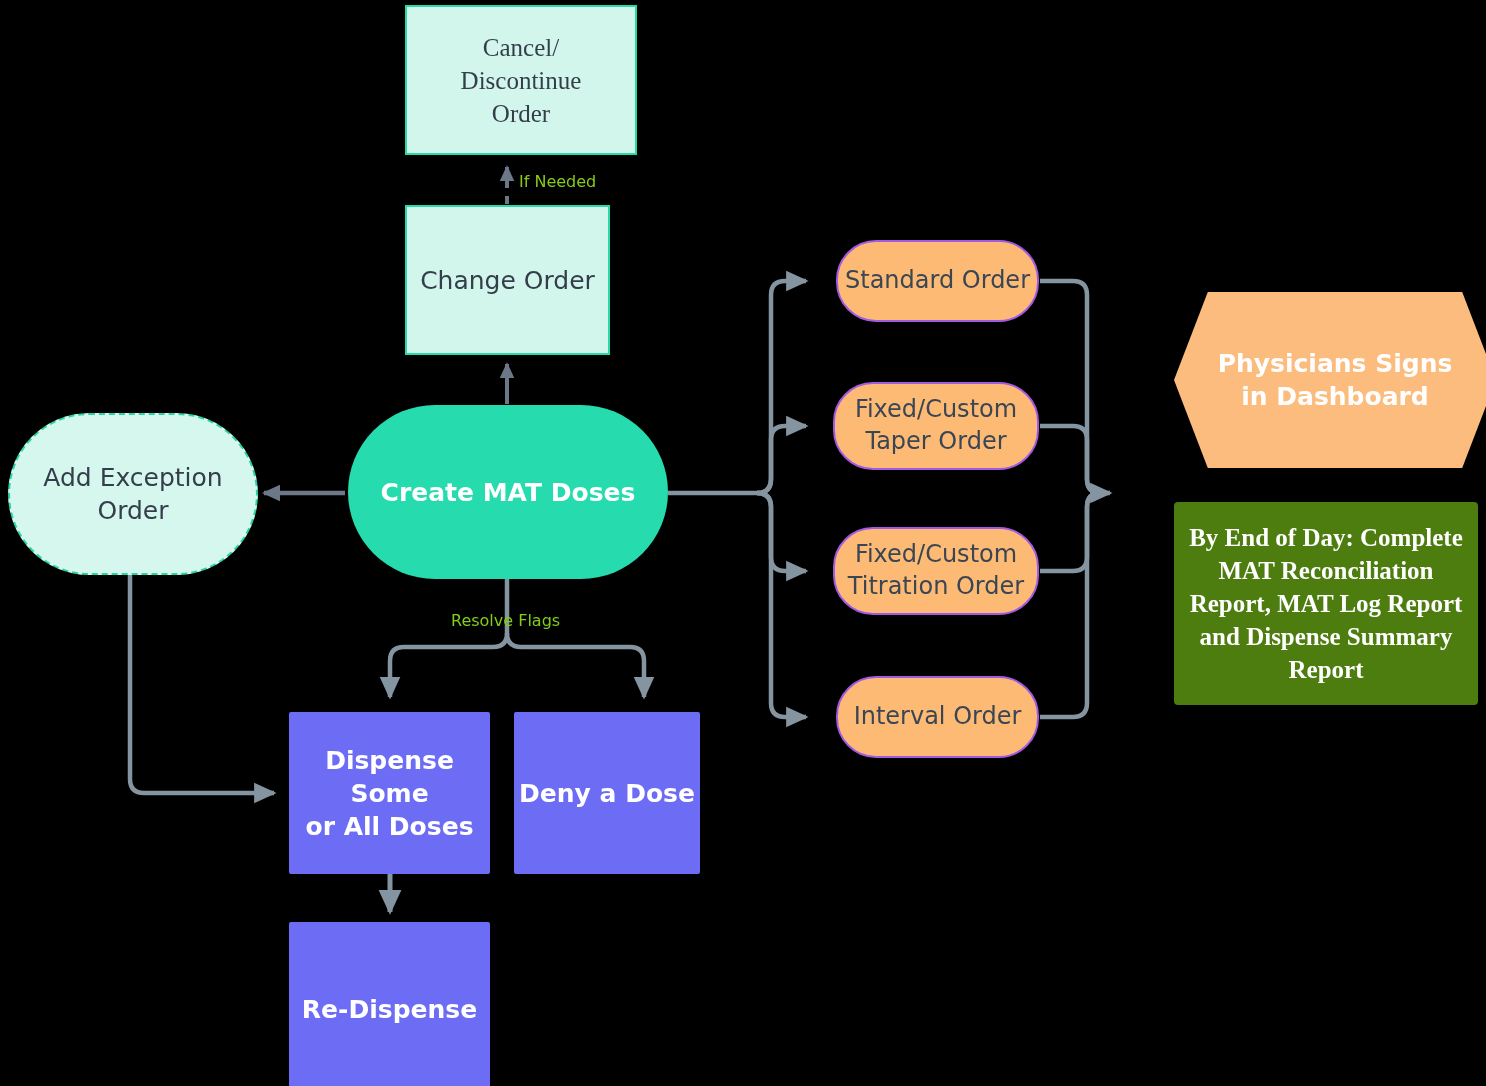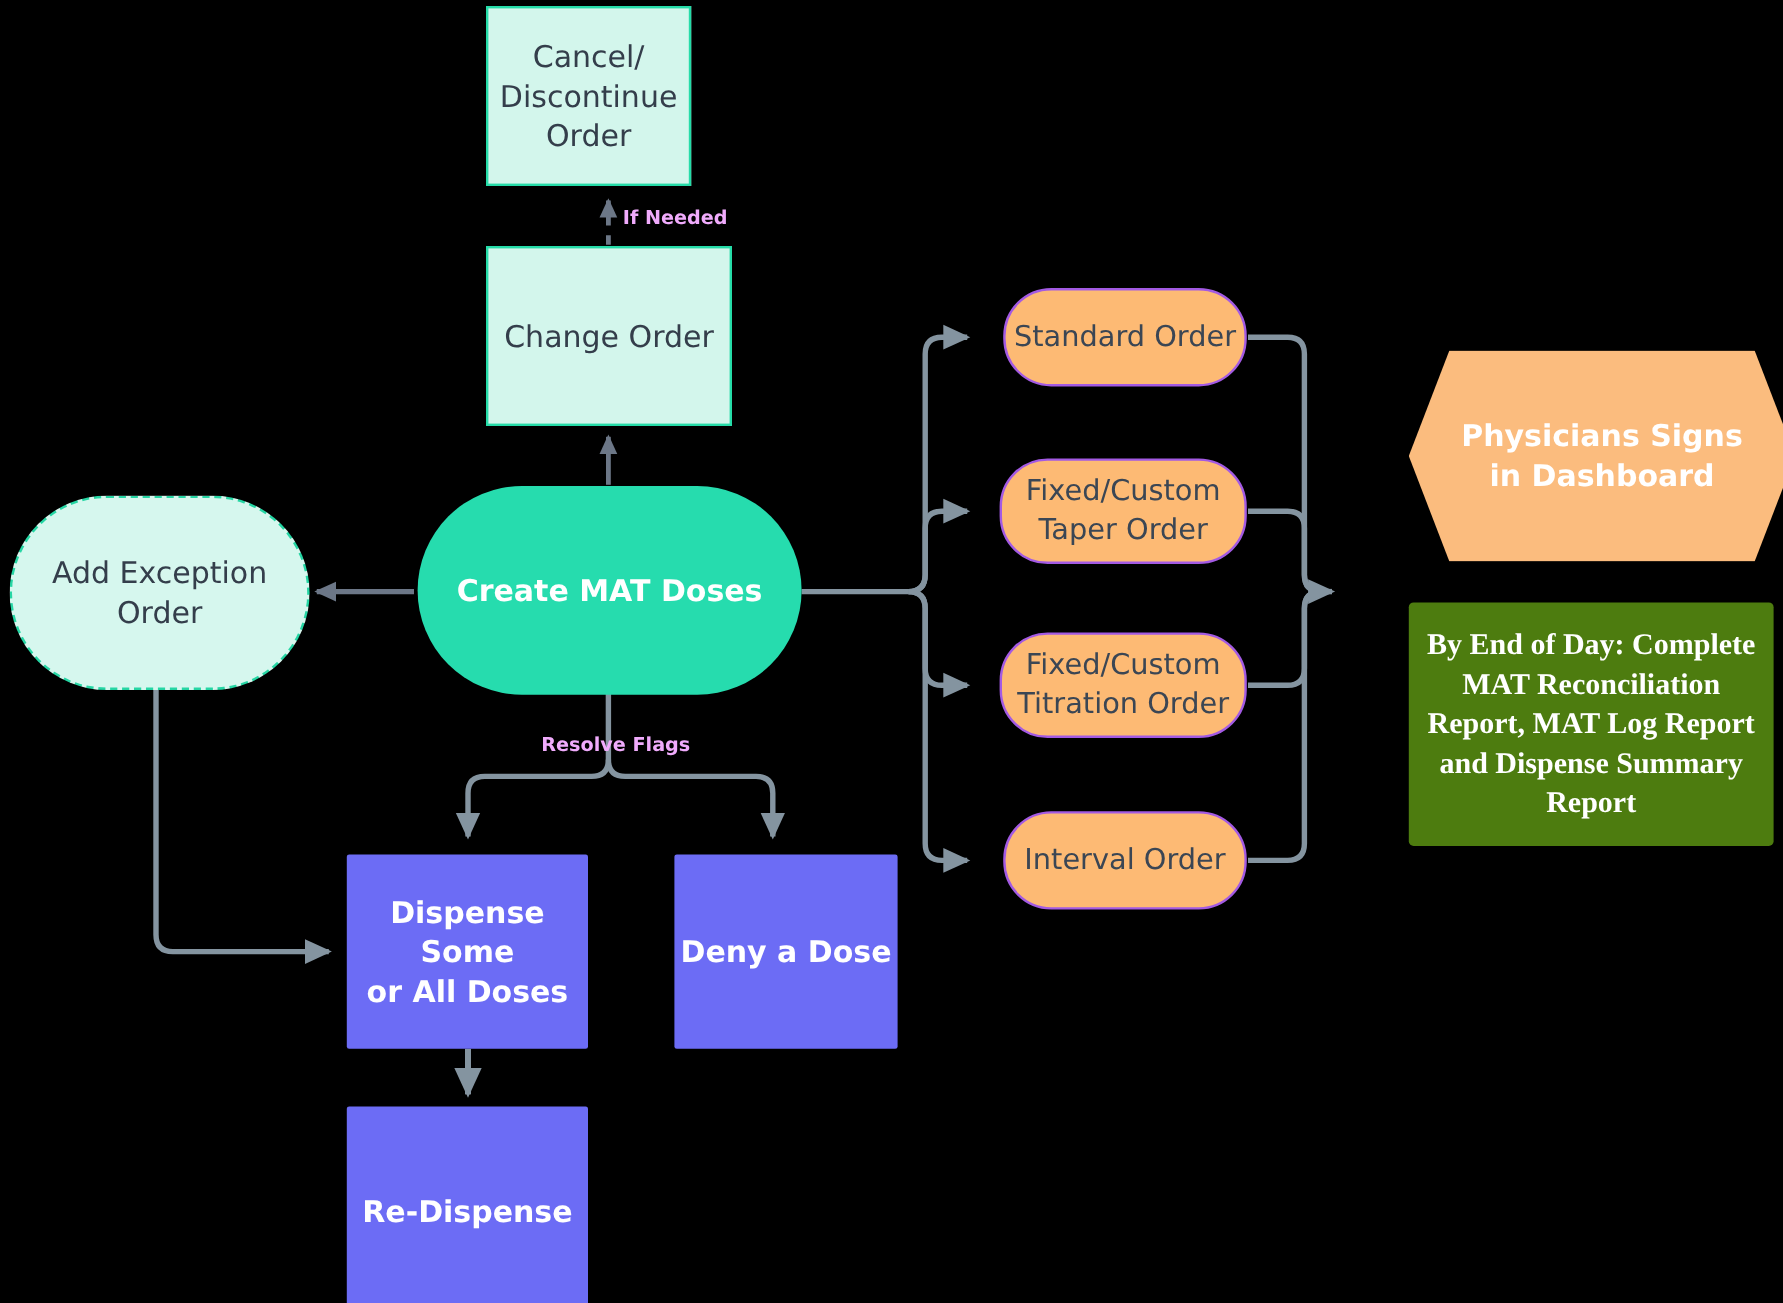--- a/index.html
+++ b/index.html
@@ -91,23 +91,23 @@
     background: #FBBC7E;
     color: #FFFFFF;
     font-size: 25px;
     font-weight: 700;
     clip-path: polygon(10.5% 0%, 89.5% 0%, 100% 50%, 89.5% 100%, 10.5% 100%, 0% 50%);
   }
 
   
   .edge-label {
     position: absolute;
-    color: #f0abfc;
+    color: #84cc16;
     font-size: 16px;
-    font-weight: 700;
+    font-weight: 400;
     white-space: nowrap;
   }
 </style>
 </head>
 <body>
 
 <div id="canvas">
 
   <svg id="edges" viewBox="0 0 1486 1086" xmlns="http://www.w3.org/2000/svg">
     <defs>
@@ -149,21 +149,21 @@
       <path d="M 130 574 L 130 779 Q 130 793 144 793 L 274 793" marker-end="url(#ah)"></path>
 
       <path d="M 390 874 L 390 912" stroke="#8494A0" stroke-width="5" marker-end="url(#ah)"></path>
     </g>
   </svg>
 
   <div class="edge-label" style="left:519px; top:172px;">If Needed</div>
 
   <div class="edge-label" style="left:451px; top:611px;">Resolve Flags</div>
 
-  <div class="node n-mint-rect" style="left:405px; top:5px; width:171px; height:150px;">
+  <div class="node n-mint-rect" style="left:405px; top:5px; width:232px; height:150px;font-family:Liberation Serif, serif;">
     <span>Cancel/
 Discontinue
 Order</span>
   </div>
 
   <div class="node n-mint-rect" style="left:405px; top:205px; width:205px; height:150px;">
     <span>Change Order</span>
   </div>
 
   <div class="node n-mint-dash" style="left:8px; top:413px; width:250px; height:162px;">
@@ -191,21 +191,21 @@
 
   <div class="node n-blue" style="left:289px; top:712px; width:201px; height:162px;">
     <span>Dispense Some
 or All Doses</span>
   </div>
 
   <div class="node n-lav" style="left:836px; top:676px; width:203px; height:82px;">
     <span>Interval Order</span>
   </div>
 
-  <div class="node n-blue" style="left:514px; top:712px; width:186px; height:162px;margin-left:48px;">
+  <div class="node n-blue" style="left:514px; top:712px; width:186px; height:162px;">
     <span>Deny a Dose</span>
   </div>
 
   <div class="node n-blue" style="left:289px; top:922px; width:201px; height:175px;">
     <span>Re-Dispense</span>
   </div>
 
   <div class="node n-hex" style="left:1174px; top:292px; width:322px; height:176px;">
     <span>Physicians Signs
 in Dashboard</span>

